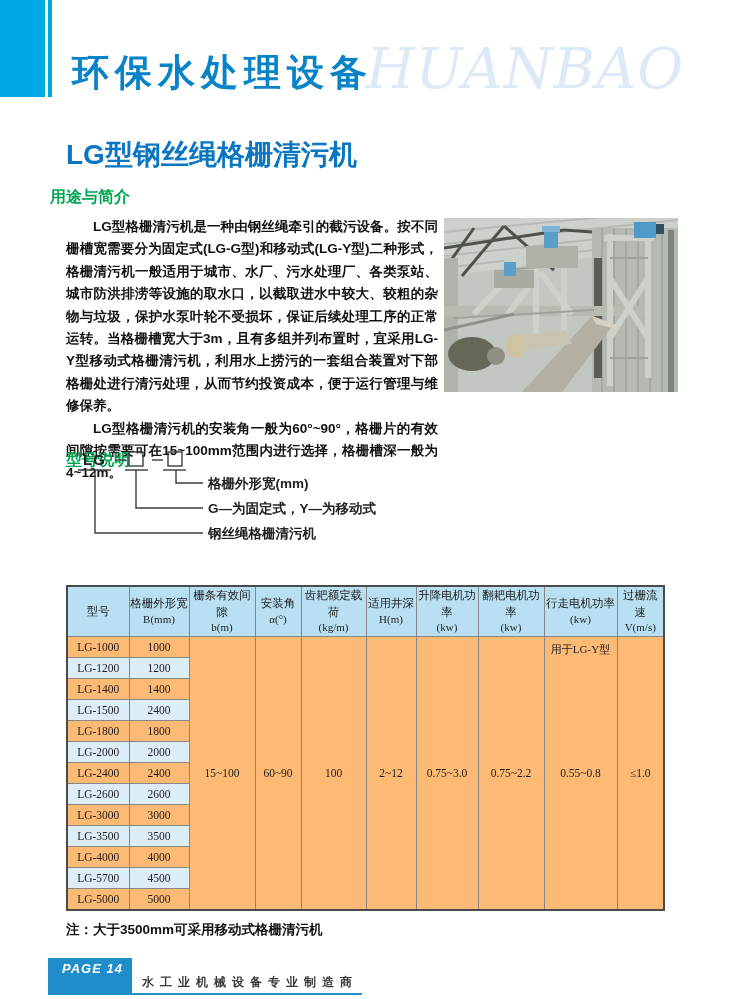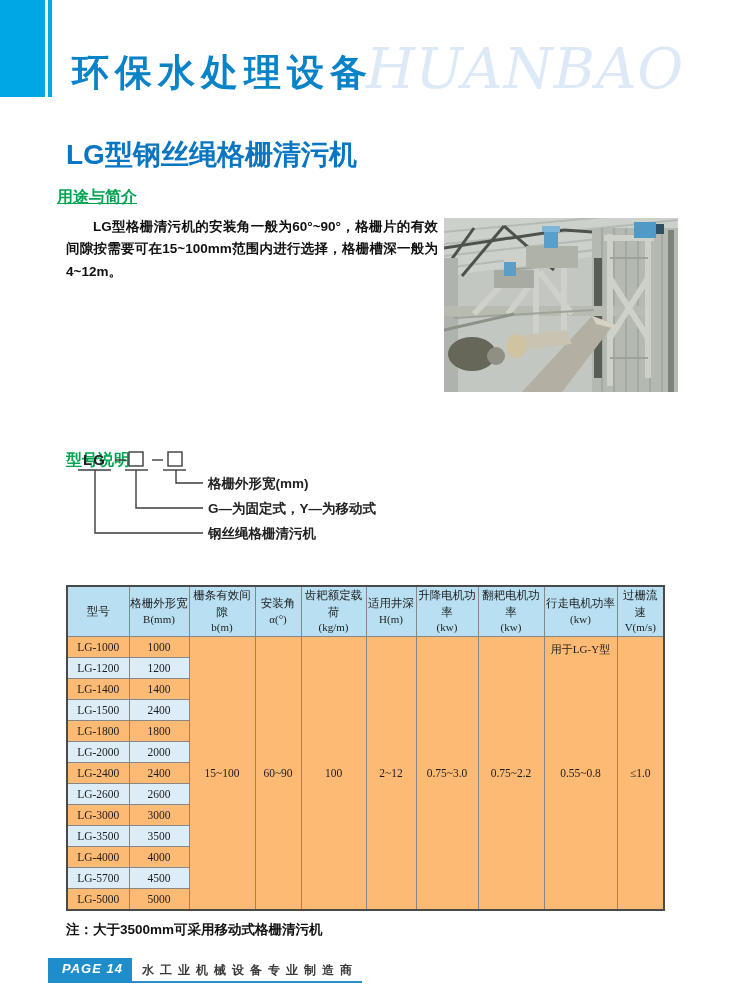--- a/index.html
+++ b/index.html
@@ -11,21 +11,21 @@
   .corner-stripe { position:absolute; left:48px; top:0; width:4px; height:97px; background:#00a7e5; }
   .brand-en { position:absolute; left:366px; top:36px; font-family:"DejaVu Serif","Liberation Serif",serif;
               font-style:italic; font-size:56px; color:#dde9f6; letter-spacing:1px; z-index:1; }
   .brand-cn { position:absolute; left:72px; top:48px; font-size:37px; font-weight:bold;
               color:#0883c8; letter-spacing:6px; z-index:2; }
 
   
   .doc-title { position:absolute; left:66px; top:136px; font-size:28px; font-weight:bold; color:#0a76c2; }
 
   .sec-heading { position:absolute; font-size:16px; font-weight:bold; color:#00a551; }
-  #h-intro { left:57px; top:187px;text-decoration:underline; }
+  #h-intro { left:50px; top:187px; }
   #h-model { left:66px; top:450px; }
   #h-specs { left:66px; top:562px; }
 
   
   .intro-text { position:absolute; left:66px; top:216px; width:372px; font-size:13.5px; line-height:22.4px;
                 color:#111; text-align:justify; font-weight:600; }
   .intro-text p { text-indent:2em; }
   .photo { position:absolute; left:444px; top:218px; width:234px; height:174px; }
 
   
@@ -45,36 +45,37 @@
   tbody tr.alt td.mc { background:#dcedf8; }
   td.travel { position:relative; }
   .tnote { position:absolute; top:5px; left:0; right:0; font-size:11px; }
 
   
   .note { position:absolute; left:66px; top:921px; font-size:13.5px; font-weight:600; color:#111; }
   .footer { position:absolute; left:48px; top:958px; display:flex; align-items:stretch; }
   .page-badge { background:#1f8dc9; color:#fff; font-weight:bold; font-style:italic; font-size:13px;
                 padding:3px 9px 3px 14px; letter-spacing:1px; }
   .slogan { color:#3a3a3a; font-size:12px; font-weight:bold; letter-spacing:6px; padding:4px 4px 2px 10px;
-            border-bottom:2px solid #2a8fc7; }
+            border-bottom:2px solid #2a8fc7;margin-top:12px; }
 </style>
 </head>
 <body>
 
 <div class="page">
 
   <div class="corner-block"></div>
   <div class="corner-stripe"></div>
   <div class="brand-en">HUANBAO</div>
   <div class="brand-cn">环保水处理设备</div>
 
   <div class="doc-title">LG型钢丝绳格栅清污机</div>
 
   <div class="sec-heading" id="h-intro">用途与简介</div>
   <div class="intro-text">
+    <p>LG型格栅清污机是一种由钢丝绳牵引的截污设备。按不同栅槽宽需要分为固定式(LG-G型)和移动式(LG-Y型)二种形式，格栅清污机一般适用于城市、水厂、污水处理厂、各类泵站、城市防洪排涝等设施的取水口，以截取进水中较大、较粗的杂物与垃圾，保护水泵叶轮不受损坏，保证后续处理工序的正常运转。当格栅槽宽大于3m，且有多组并列布置时，宜采用LG-Y型移动式格栅清污机，利用水上捞污的一套组合装置对下部格栅处进行清污处理，从而节约投资成本，便于运行管理与维修保养。</p>
     <p>LG型格栅清污机的安装角一般为60°~90°，格栅片的有效间隙按需要可在15~100mm范围内进行选择，格栅槽深一般为4~12m。</p>
   </div>
 
   <svg class="photo" viewBox="0 0 234 174" preserveAspectRatio="none">
     <rect x="0" y="0" width="234" height="174" fill="#c3c7c1"></rect>
 
     <polygon points="0,0 234,0 234,28 0,58" fill="#ccd1cb"></polygon>
     <g stroke="#b5bab4" stroke-width="2">
       <line x1="0" y1="14" x2="234" y2="-8"></line>
         <line x1="0" y1="26" x2="234" y2="2"></line>

